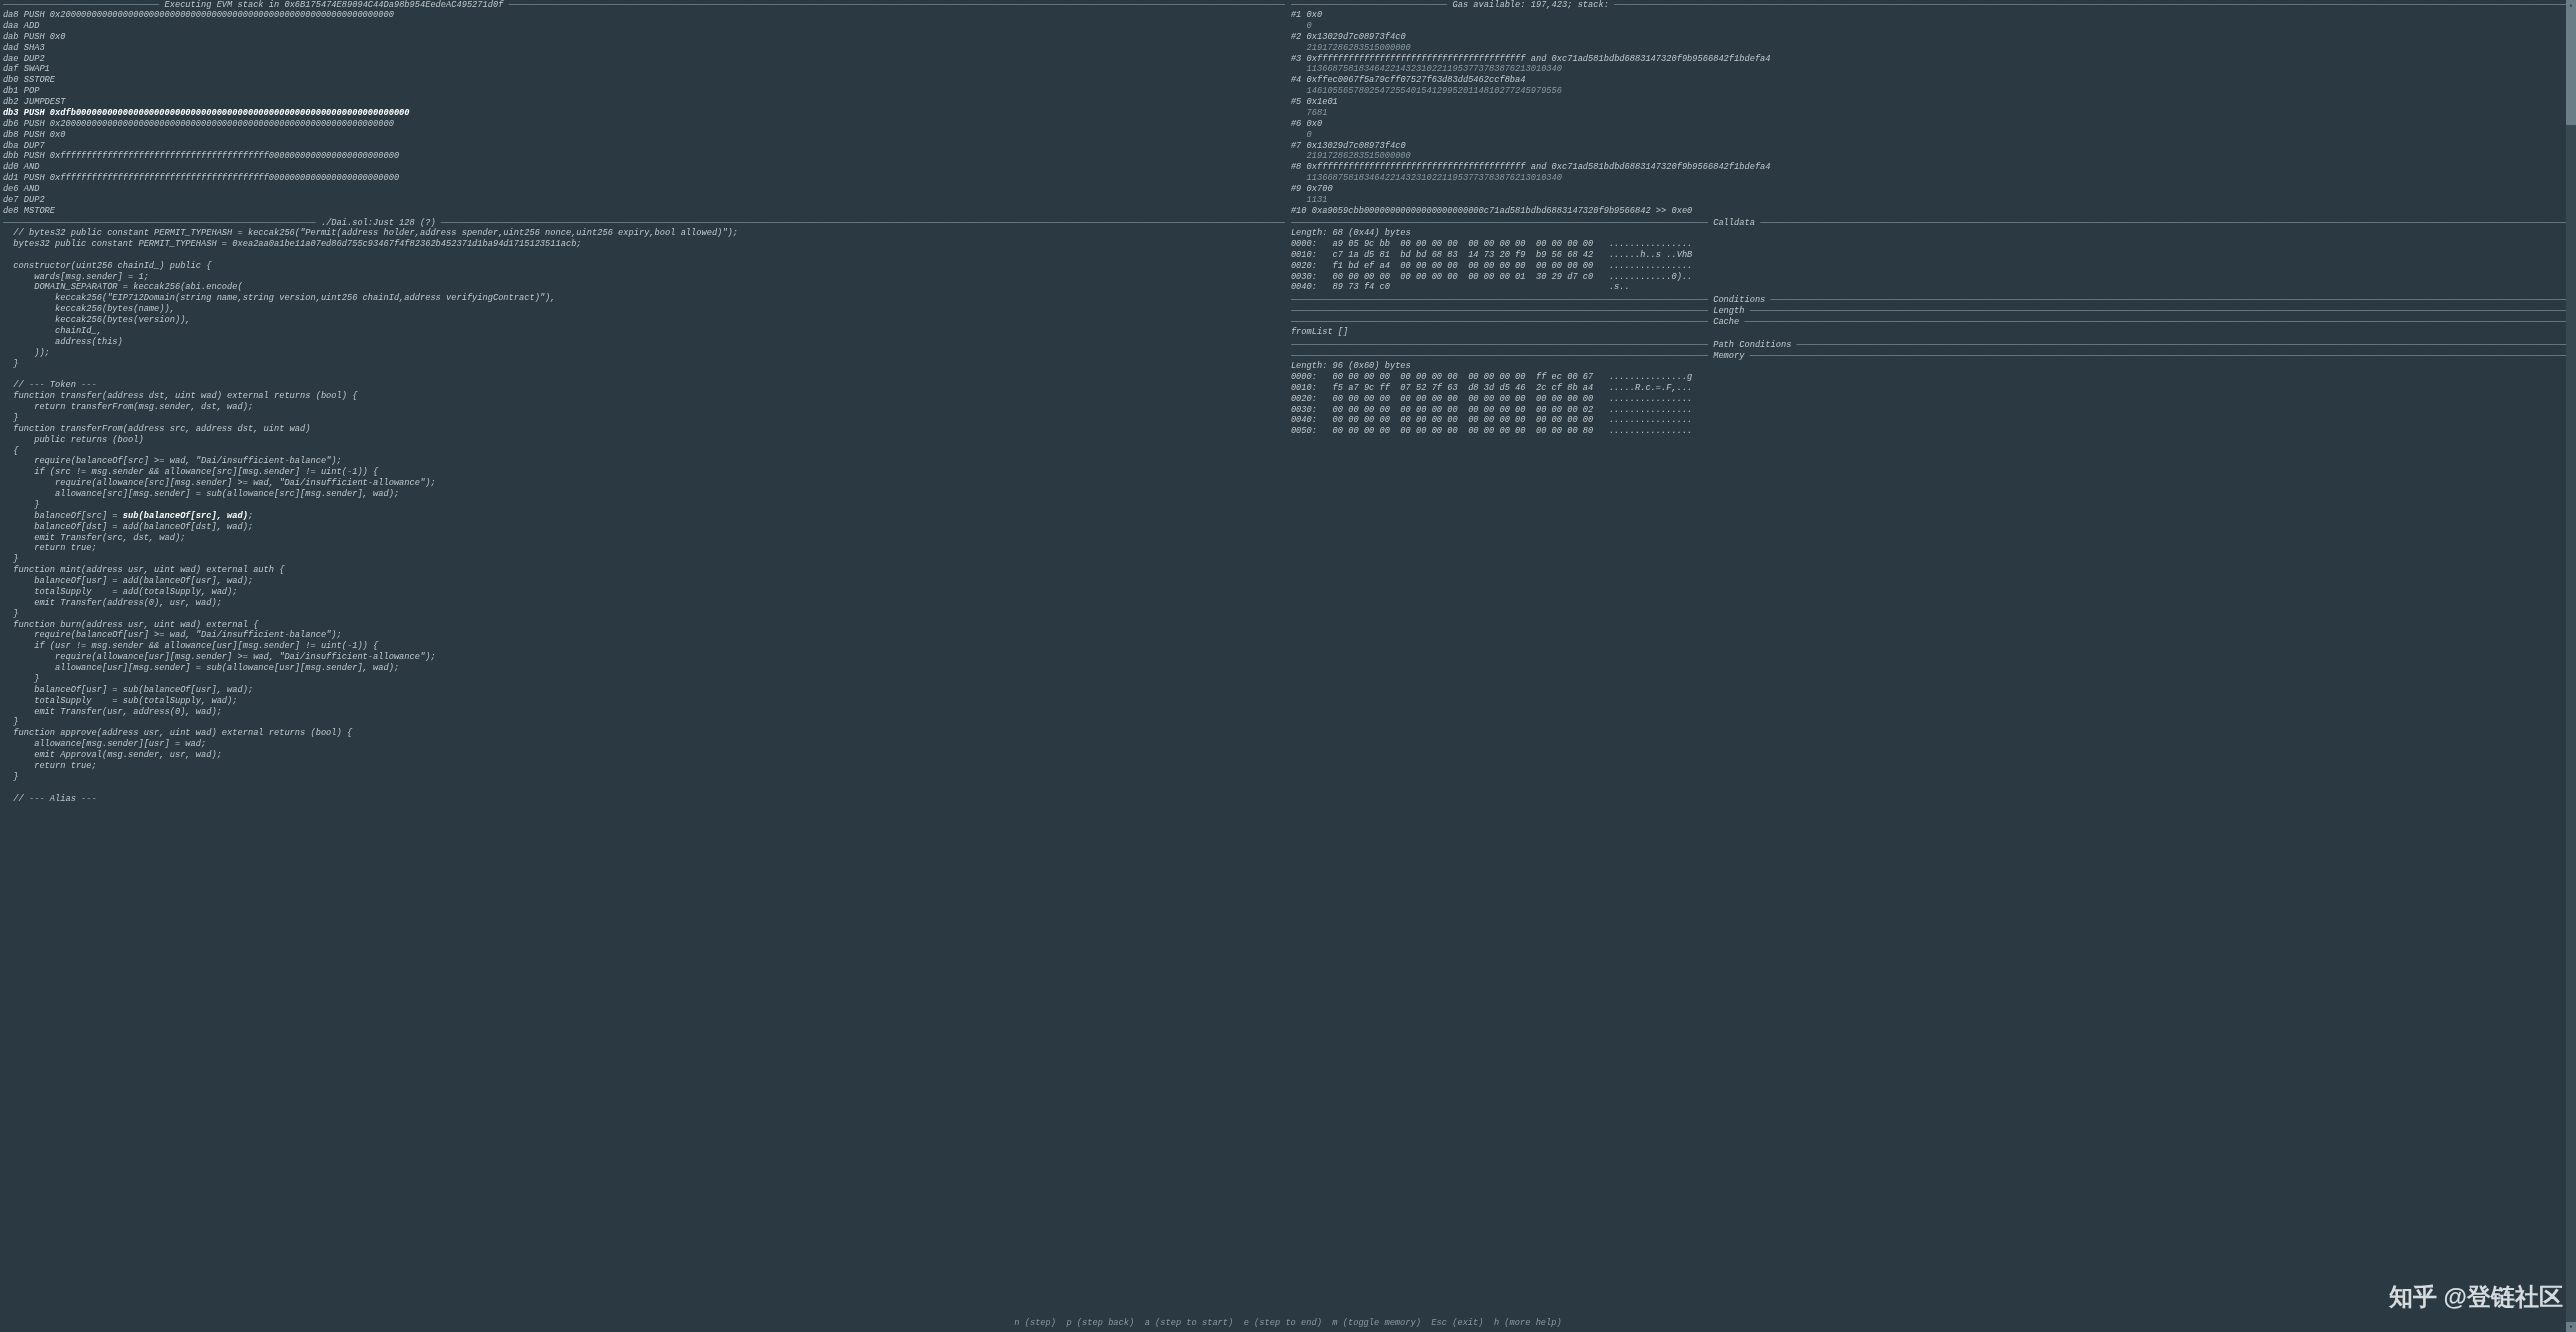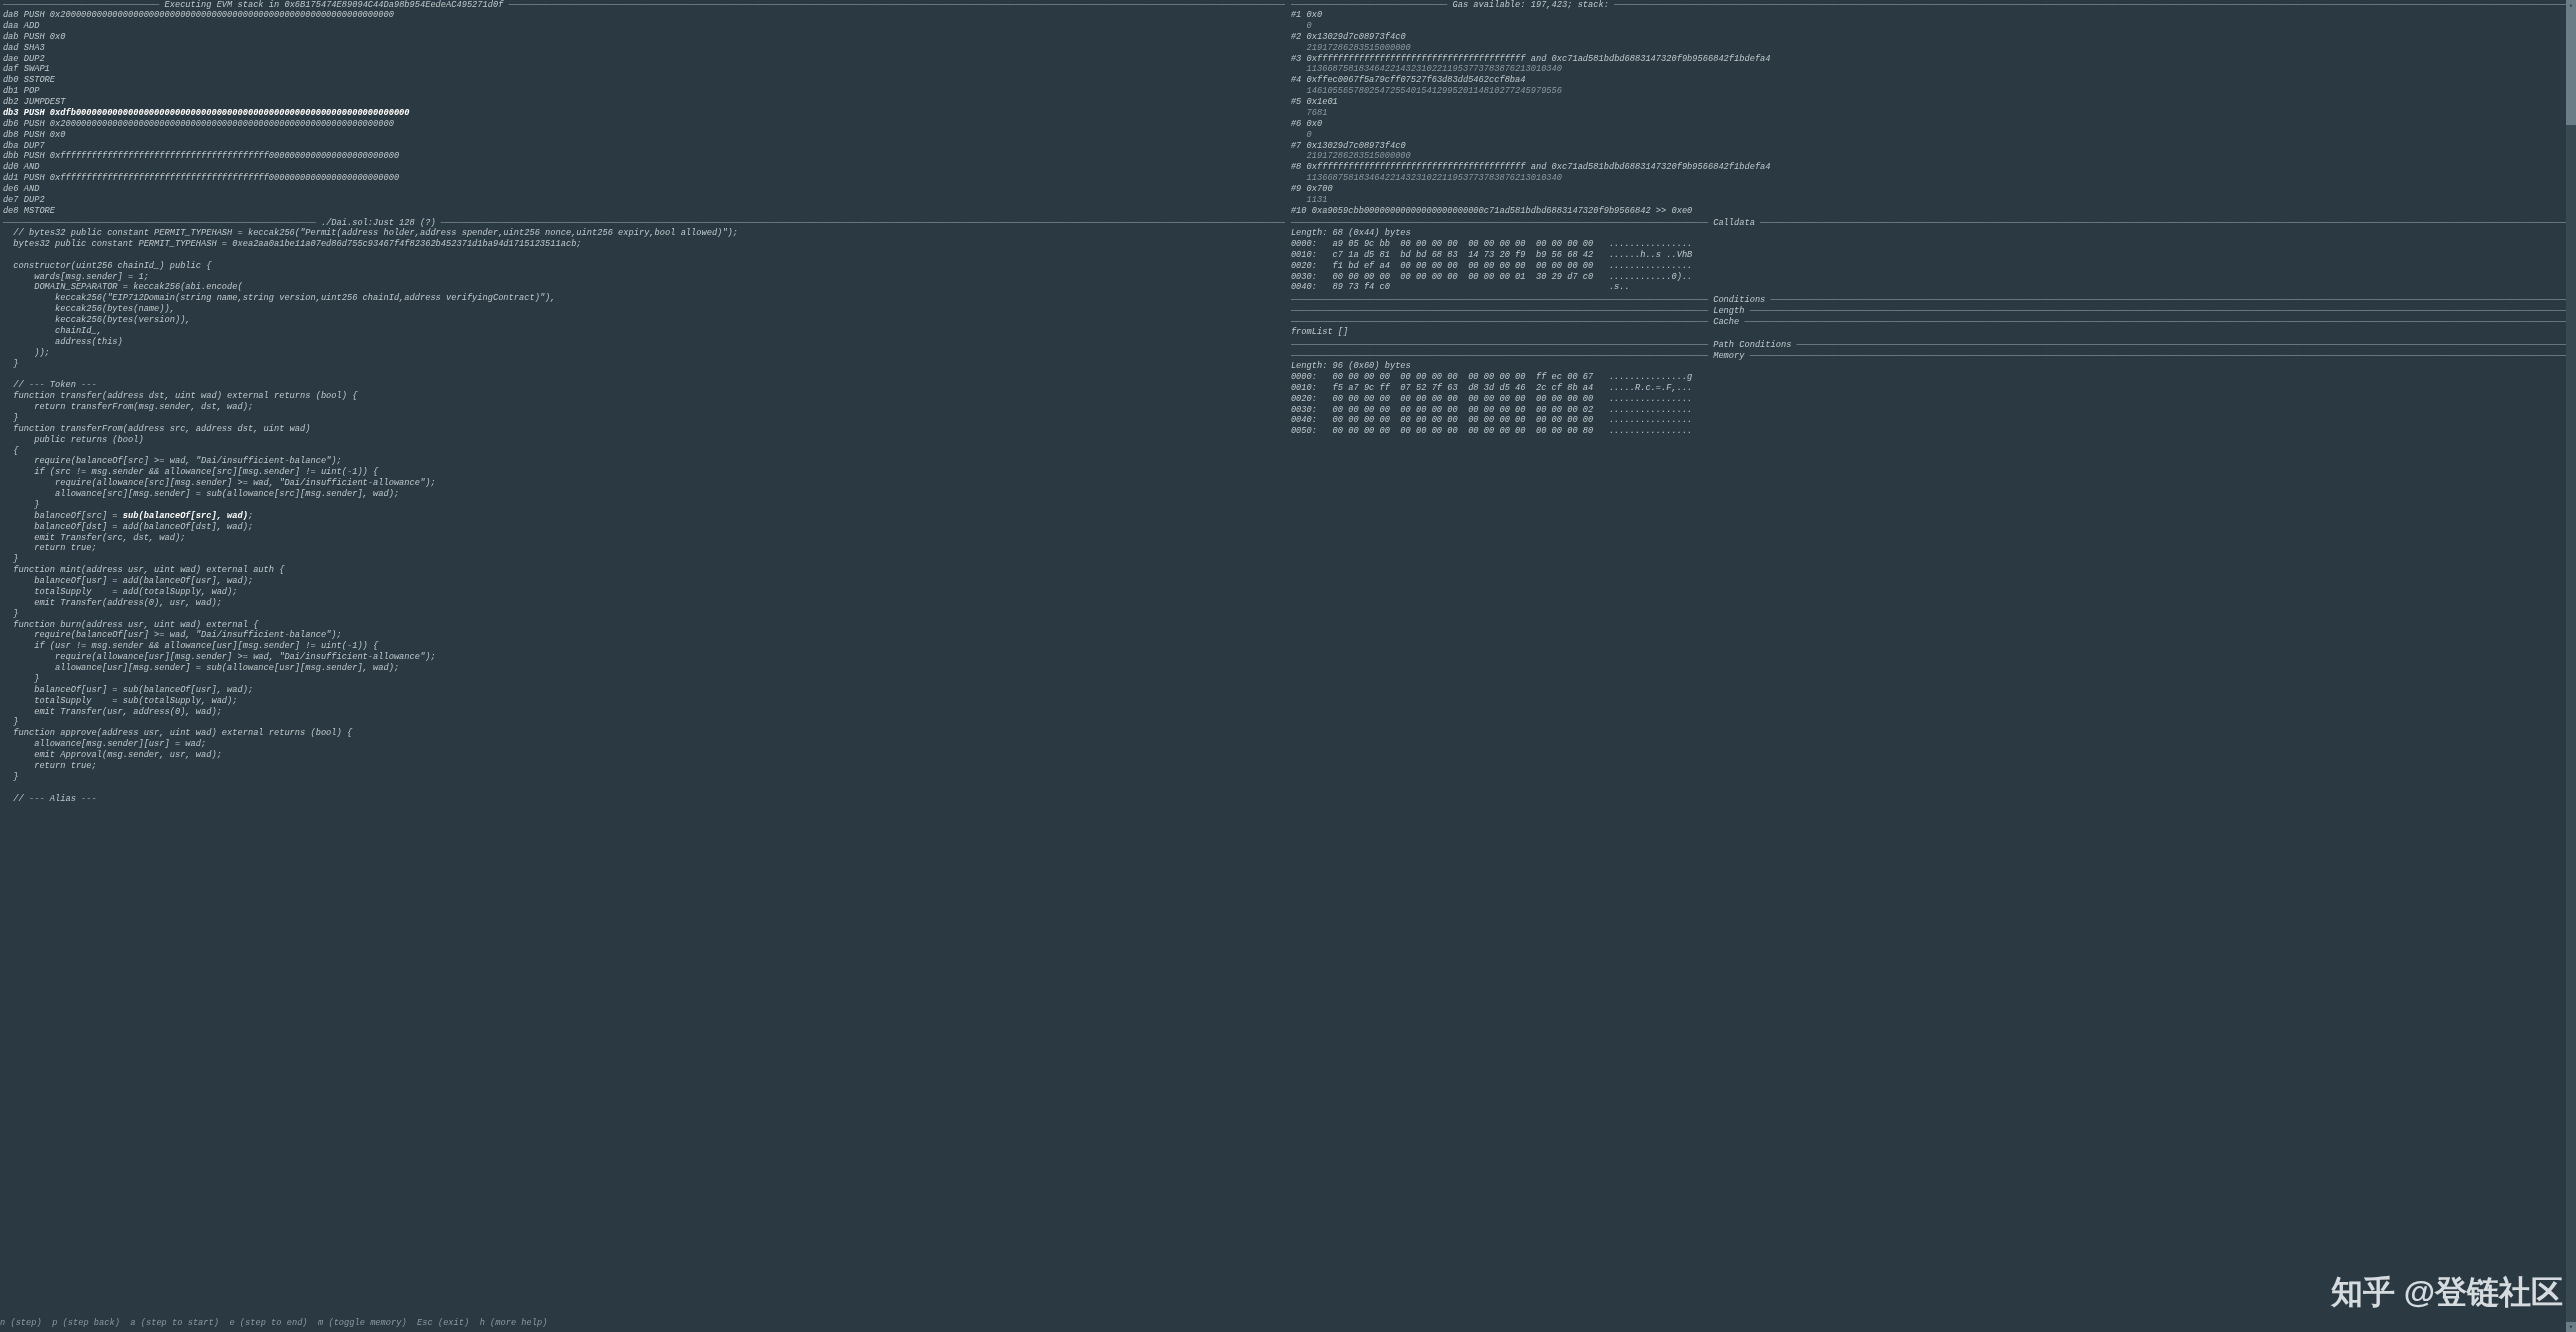--- a/index.html
+++ b/index.html
@@ -59,31 +59,32 @@
     white-space: pre;
     overflow: hidden;
     color: #c0c8cc;
   }
   .panel-body .sub {
     color: #8a9aa2;
   }
   .bold-white { color: #ffffff; font-weight: bold; font-style: italic; }
   .footer {
     flex: 0 0 auto;
+    text-align: center;
     padding: 2.9px 0;
     color: #8a9aa2;
     white-space: pre;
   }
   .watermark {
     position: absolute;
     right: 13px;
     bottom: 20px;
     font-style: normal;
     font-weight: 600;
-    font-size: 32px;
+    font-size: 24px;
     color: #e8edef;
     opacity: 0.9;
     font-family: "PingFang SC", "Microsoft YaHei", sans-serif;
     pointer-events: none;
     white-space: nowrap;
   }
   .scrollbar-track {
     position: absolute;
     right: 0; top: 0; bottom: 0; width: 10px;
     background: #384952;

